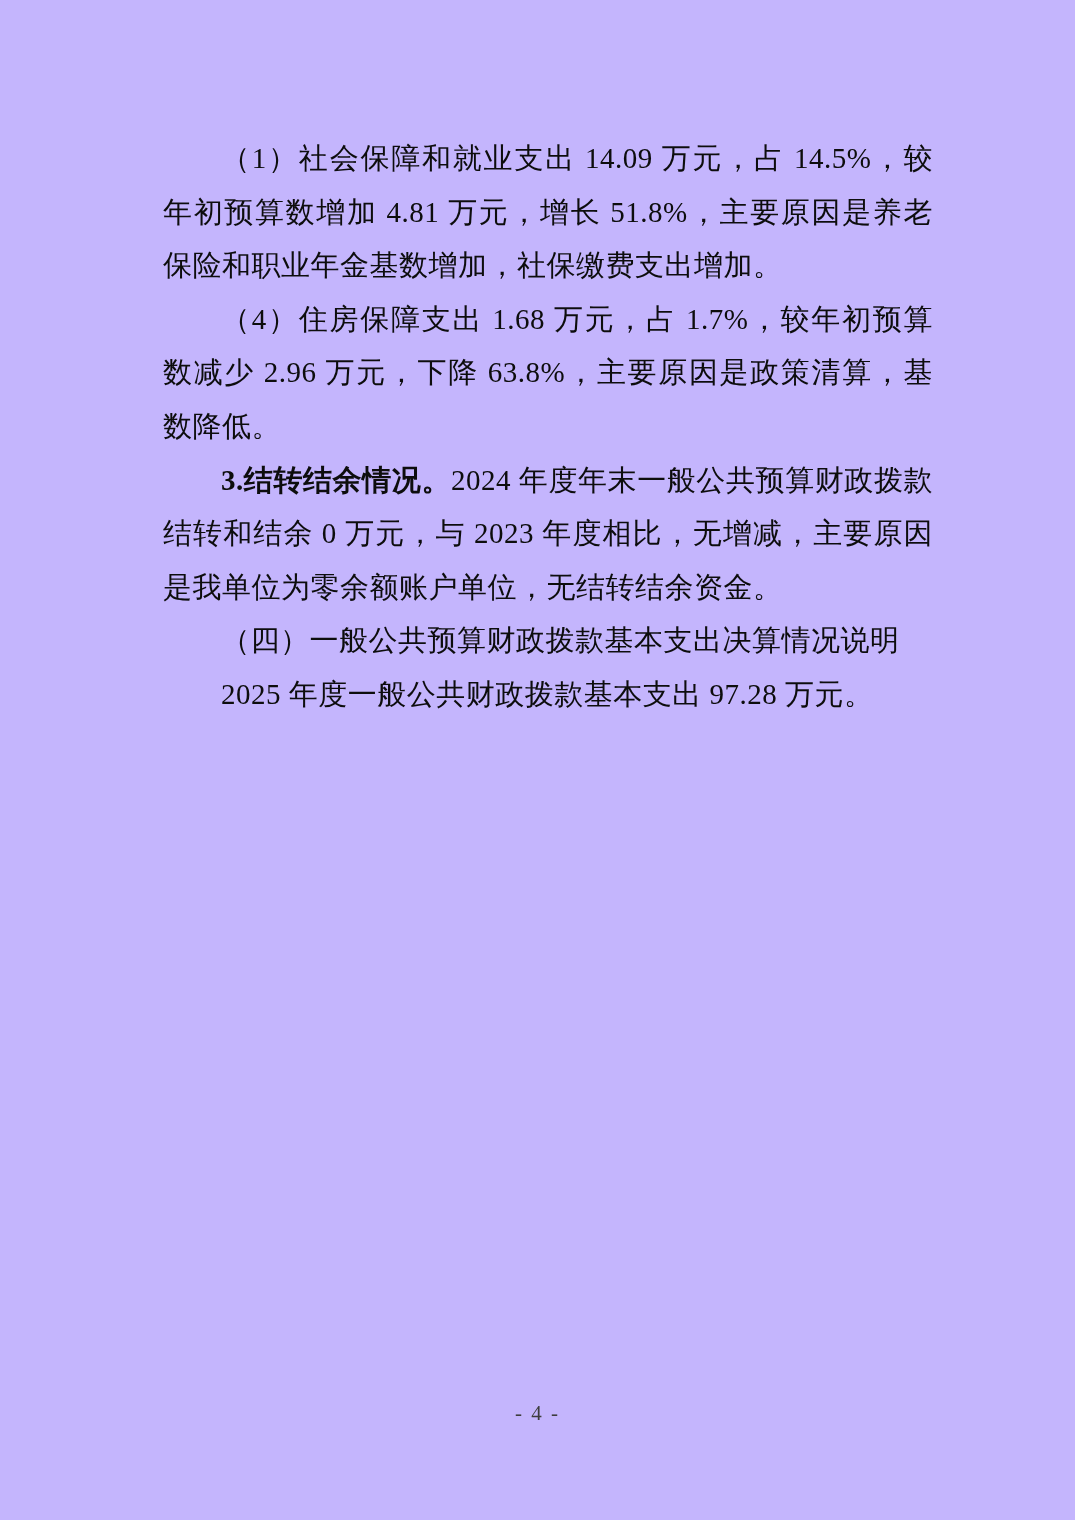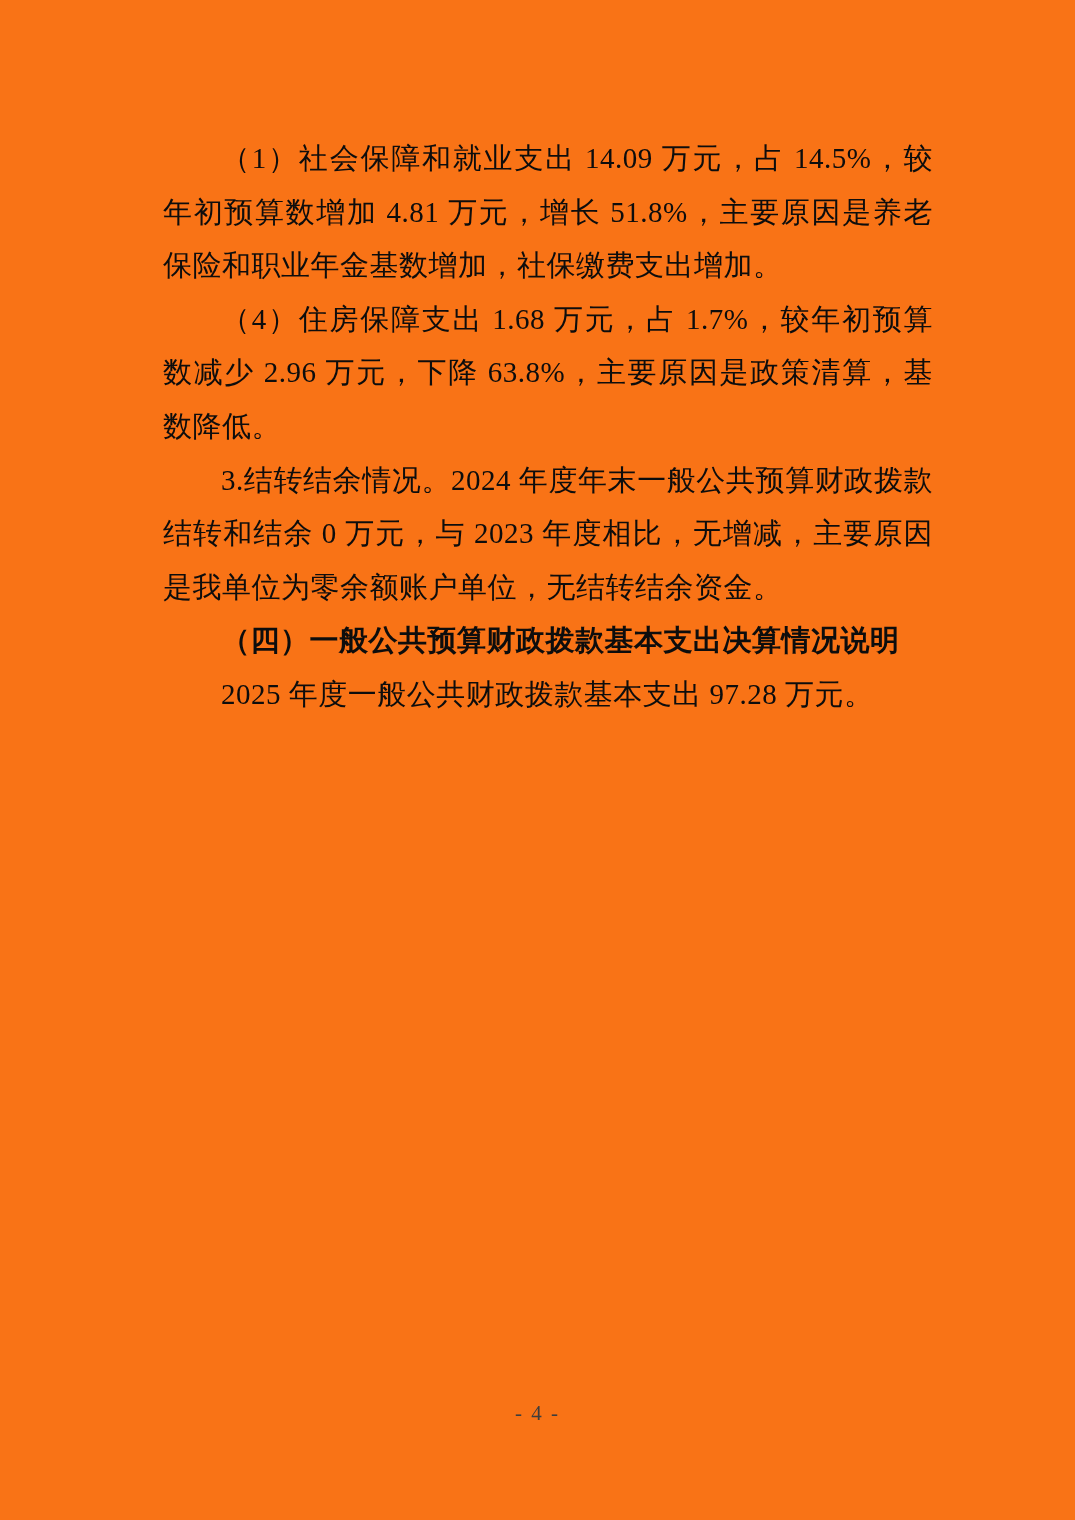--- a/index.html
+++ b/index.html
@@ -13,44 +13,44 @@
     position: relative;
     font-family: "Liberation Serif", "DejaVu Serif", serif;
     overflow: hidden;
   }
   .doc-page {
     position: absolute;
     left: 0;
     top: 0;
     width: 1075px;
     height: 1520px;
-    background: #f97316;
+    background: #c4b5fd;
   }
   .doc-body {
     position: absolute;
     left: 163px;
     top: 132px;
     width: 770px;
     color: #0d0d0d;
     font-size: 29px;
     line-height: 53.6px;
     text-align: justify;
     text-justify: inter-ideograph;
     letter-spacing: 0.5px;
   }
   .para {
     margin: 0;
     padding: 0;
     text-indent: 2em;
   }
   .para .lead {
-    font-weight: normal;
+    font-weight: bold;
   }
   .para.heading {
-    font-weight: bold;
+    font-weight: normal;
   }
   .page-footer {
     position: absolute;
     top: 1398px;
     left: 0;
     width: 1075px;
     text-align: center;
     font-size: 21px;
     line-height: 30px;
     color: #3d3d3d;

